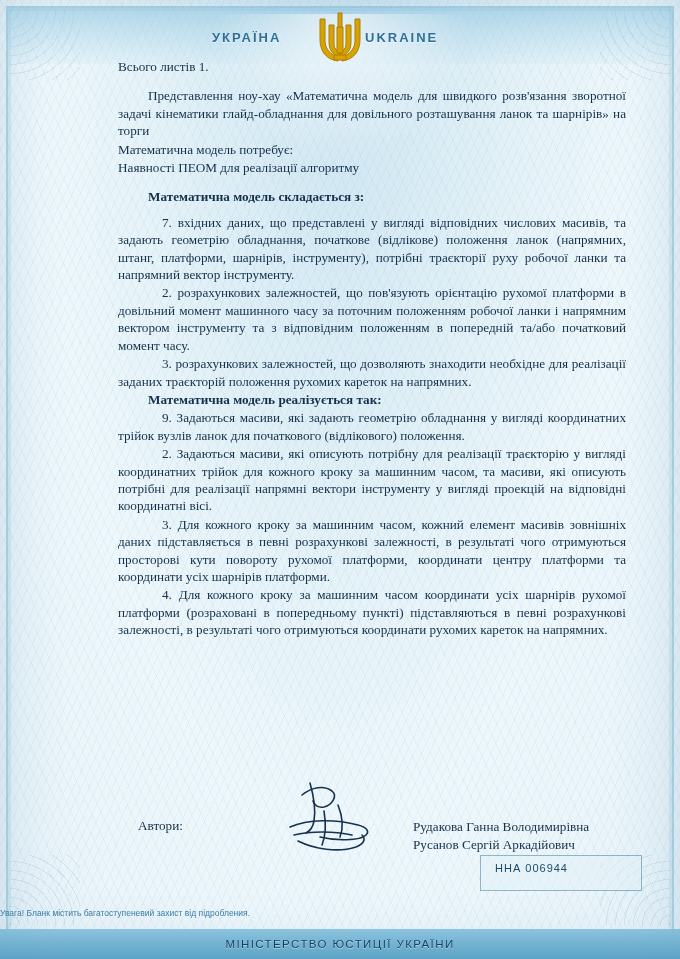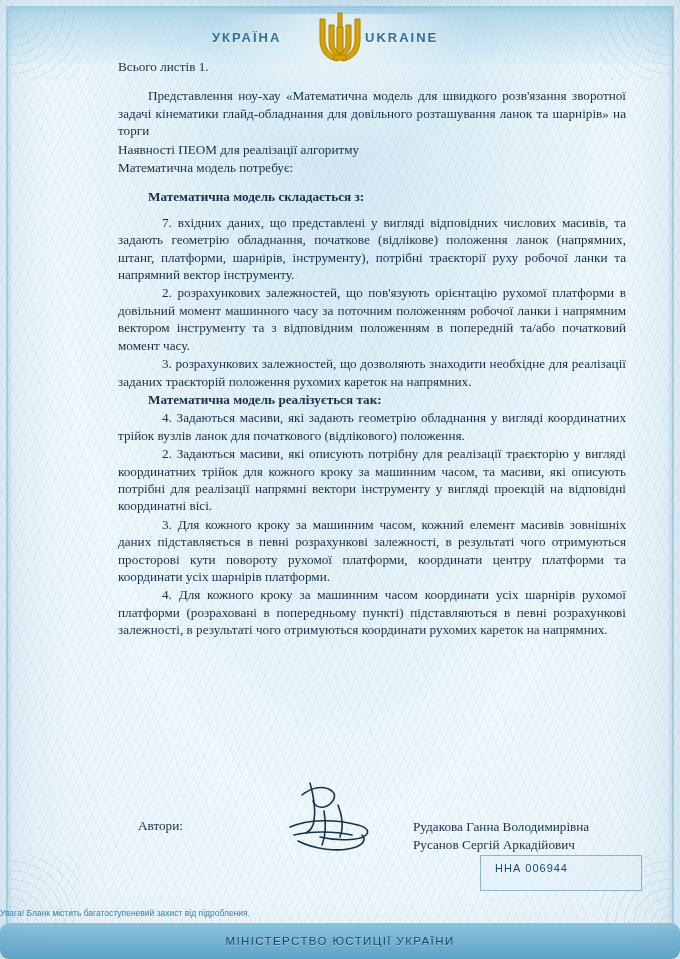--- a/index.html
+++ b/index.html
@@ -155,26 +155,25 @@
     left: 0; right: 0;
     top: 908px;
     text-align: left;
     font-family: "Liberation Sans", sans-serif;
     font-size: 8.5px;
     color: #3b7fa6;
   }
   .footer-band {
     position: absolute;
     left: 0; right: 0; bottom: 0;
-    height: 36px;
+    height: 30px;
     background: linear-gradient(180deg, #8fc6e0, #5ea6c9);
     display: flex;
     align-items: center;
     justify-content: center;
-    border-radius: 9px;
   }
   .footer-text {
     font-family: "Liberation Sans", sans-serif;
     font-size: 11.5px;
     letter-spacing: 1.4px;
     color: #123d58;
     text-shadow: 0 1px 0 rgba(255,255,255,0.45);
   }
   .edge-shade {
     position: absolute;
@@ -211,30 +210,30 @@
         </g>
       </svg>
     </div>
     <div class="hdr-text hdr-right">UKRAINE</div>
   </div>
 
   <div class="doc">
     <p>Всього листів 1.</p>
     <div class="gap-md"></div>
     <p class="ind">Представлення ноу-хау «Математична модель для швидкого розв'язання зворотної задачі кінематики глайд-обладнання для довільного розташування ланок та шарнірів» на торги</p>
+    <p>Математична модель потребує:</p>
     <p>Наявності ПЕОМ для реалізації алгоритму</p>
-    <p>Математична модель потребує:</p>
     <div class="gap-md"></div>
     <p class="bold ind">Математична модель складається з:</p>
     <div class="gap-sm"></div>
     <p class="ind2">7. вхідних даних, що представлені у вигляді відповідних числових масивів, та задають геометрію обладнання, початкове (відлікове) положення ланок (напрямних, штанг, платформи, шарнірів, інструменту), потрібні траєкторії руху робочої ланки та напрямний вектор інструменту.</p>
     <p class="ind2">2. розрахункових залежностей, що пов'язують орієнтацію рухомої платформи в довільний момент машинного часу за поточним положенням робочої ланки і напрямним вектором інструменту та з відповідним положенням в попередній та/або початковий момент часу.</p>
     <p class="ind2">3. розрахункових залежностей, що дозволяють знаходити необхідне для реалізації заданих траєкторій положення рухомих кареток на напрямних.</p>
     <p class="bold ind">Математична модель реалізується так:</p>
-    <p class="ind2">4. Задаються масиви, які задають геометрію обладнання у вигляді координатних трійок вузлів ланок для початкового (відлікового) положення.</p>
+    <p class="ind2">9. Задаються масиви, які задають геометрію обладнання у вигляді координатних трійок вузлів ланок для початкового (відлікового) положення.</p>
     <p class="ind2">2. Задаються масиви, які описують потрібну для реалізації траєкторію у вигляді координатних трійок для кожного кроку за машинним часом, та масиви, які описують потрібні для реалізації напрямні вектори інструменту у вигляді проекцій на відповідні координатні вісі.</p>
     <p class="ind2">3. Для кожного кроку за машинним часом, кожний елемент масивів зовнішніх даних підставляється в певні розрахункові залежності, в результаті чого отримуються просторові кути повороту рухомої платформи, координати центру платформи та координати усіх шарнірів платформи.</p>
     <p class="ind2">4. Для кожного кроку за машинним часом координати усіх шарнірів рухомої платформи (розраховані в попередньому пункті) підставляються в певні розрахункові залежності, в результаті чого отримуються координати рухомих кареток на напрямних.</p>
   </div>
 
   <svg class="scribble" viewBox="0 0 110 90">
     <g fill="none" stroke="#16324e" stroke-width="1.6" stroke-linecap="round">
       <path d="M30 8 C34 22 36 34 34 46 C33 52 30 56 26 58"></path>
       <path d="M22 20 C32 12 44 10 52 16 C58 21 52 30 44 32 C38 33 34 30 33 26"></path>
       <path d="M10 52 C28 44 56 44 78 50 C86 52 90 56 86 60 C80 66 56 66 40 62"></path>

